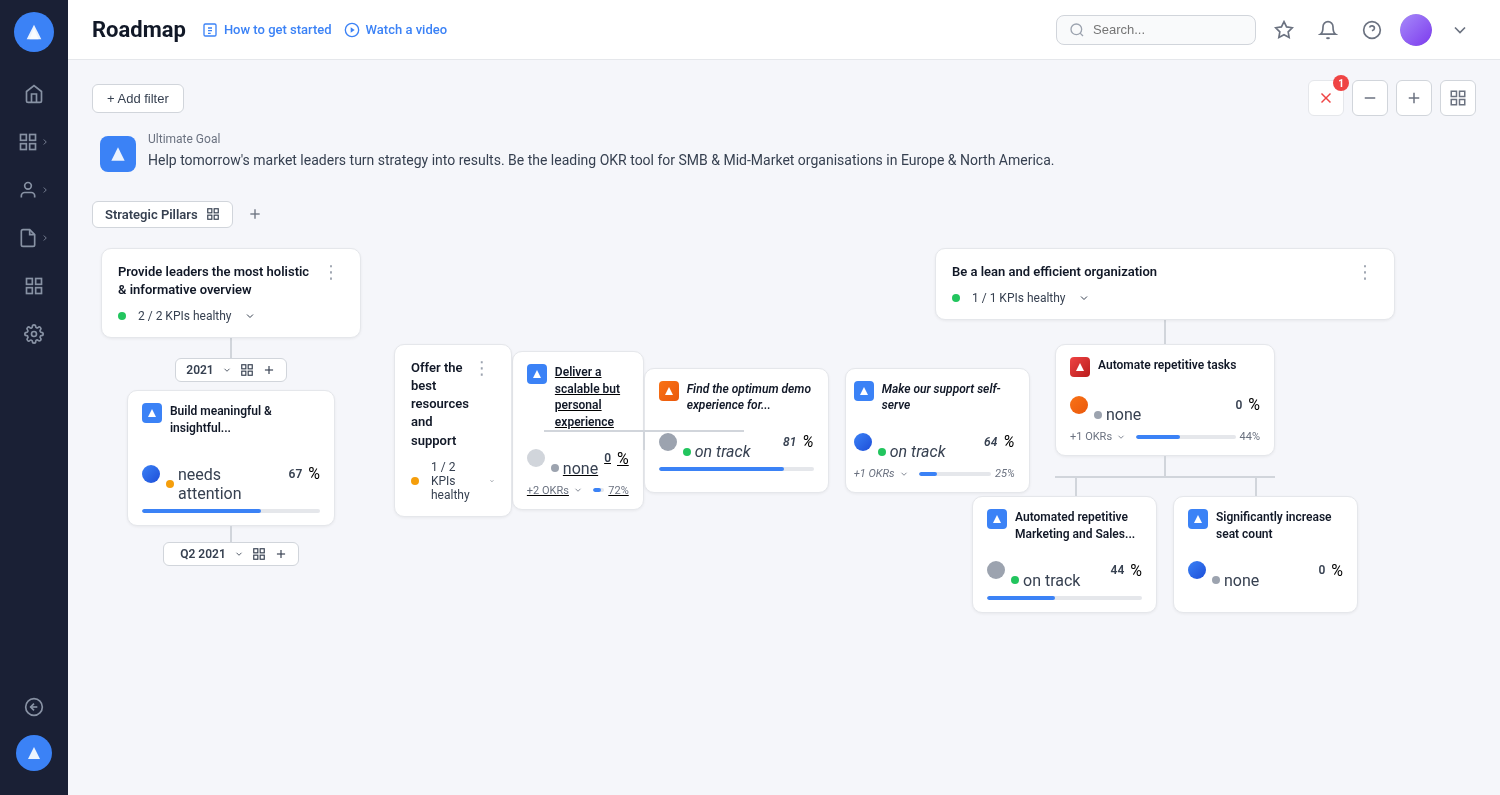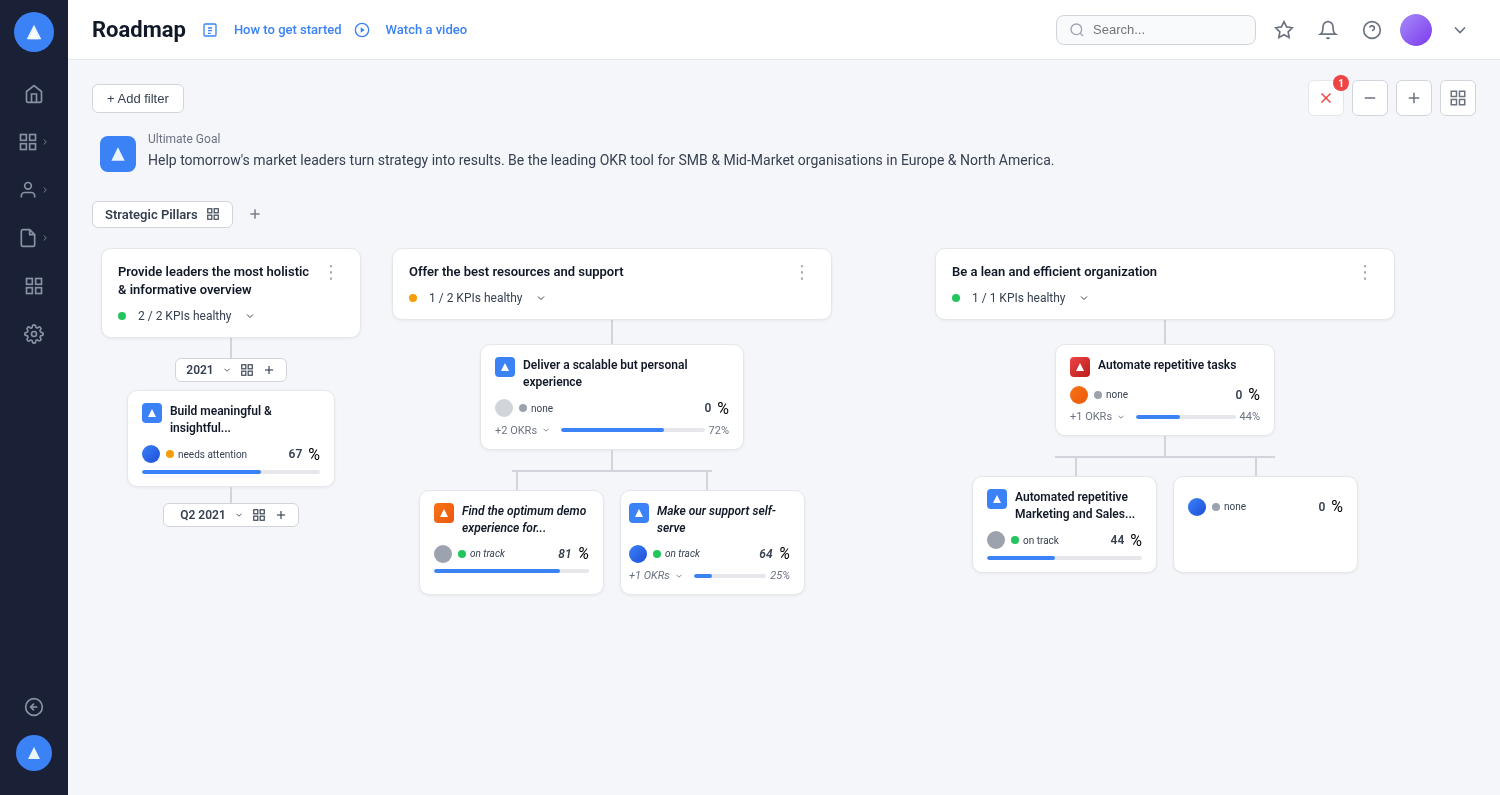--- a/index.html
+++ b/index.html
@@ -51,21 +51,21 @@
       height: 60px;
       display: flex;
       align-items: center;
       justify-content: space-between;
       flex-shrink: 0;
     }
     .header-left { display: flex; align-items: center; gap: 16px; }
     .header-title { font-size: 22px; font-weight: 700; color: #111827; }
     .header-links { display: flex; gap: 12px; }
     .header-link {
-      display: flex; align-items: center; gap: 16px;
+      display: flex; align-items: center; gap: 6px;
       color: #3b82f6; font-size: 13px; font-weight: 500;
       cursor: pointer; text-decoration: none;
     }
     .header-link svg { width: 16px; height: 16px; }
     .header-right { display: flex; align-items: center; gap: 12px; justify-content: space-between; }
     .search-bar {
       display: flex; align-items: center; gap: 8px;
       border: 1px solid #d1d5db; border-radius: 8px;
       padding: 6px 12px; background: #f9fafb;
       width: 200px;
@@ -178,21 +178,21 @@
       padding: 12px 14px;
       width: 208px;
       box-shadow: 0 1px 3px rgba(0,0,0,0.06);
     }
     .goal-card-header { display: flex; align-items: flex-start; gap: 8px; }
     .goal-card-icon { width: 20px; height: 20px; background: #3b82f6; border-radius: 4px; display: flex; align-items: center; justify-content: center; flex-shrink: 0; }
     .goal-card-icon svg { width: 12px; height: 12px; }
     .goal-card-title { font-size: 12px; font-weight: 600; color: #111827; line-height: 1.4; }
     .goal-card-meta { display: flex; align-items: center; gap: 6px; margin-top: 8px; }
     .avatar-sm { width: 18px; height: 18px; border-radius: 50%; background: #d1d5db; flex-shrink: 0; }
-    .status-badge { display: flex; align-items: center; gap: 4px; font-size: 10px; color: #374151; }
+    .status-badge { display: flex; align-items: center; gap: 4px; font-size: 16px; color: #374151; margin-top: 20px; }
     .progress-pct { margin-left: auto; font-size: 12px; font-weight: 600; color: #374151; }
     .progress-bar-wrap { margin-top: 6px; height: 4px; background: #e5e7eb; border-radius: 2px; overflow: hidden; }
     .progress-bar { height: 100%; border-radius: 2px; }
     .progress-bar-blue { background: #3b82f6; }
     .okr-expand { display: flex; align-items: center; gap: 4px; font-size: 11px; color: #6b7280; margin-top: 6px; cursor: pointer; }
     .avatar-blue { background: linear-gradient(135deg, #3b82f6, #1d4ed8); }
 
     .roadmap-content { position: relative; }
 
     
@@ -477,38 +477,38 @@
                 <rect x="3" y="14" width="7" height="7"></rect>
                 <rect x="14" y="14" width="7" height="7"></rect>
               </svg>
             <svg viewBox="0 0 24 24" fill="none" stroke="currentColor" stroke-width="2" width="14" height="14">
                 <line x1="12" y1="5" x2="12" y2="19"></line>
                 <line x1="5" y1="12" x2="19" y2="12"></line>
               </svg>
           </div>
         </div>
 
-        <div style="width:460px; flex-shrink:0; display:flex; flex-direction:column; align-items:center; padding: 0 12px;">
+        <div style="width:460px; flex-shrink:0; display:flex; flex-direction:row; align-items:center; padding: 0 12px;">
           <div class="okr-card" style="width:440px;">
             <div class="okr-card-header">
               <div class="okr-card-title">Offer the best resources and support</div>
               <div class="okr-card-menu">⋮</div>
             </div>
             <div class="okr-card-kpis">
               <div class="dot dot-yellow"></div>
               <span>1 / 2 KPIs healthy</span>
               <svg viewBox="0 0 24 24" fill="none" stroke="currentColor" stroke-width="2" width="12" height="12">
                   <polyline points="6,9 12,15 18,9"></polyline>
                 </svg>
             </div>
           </div>
 
           <div style="width:2px; height:24px; background:#d1d5db;"></div>
 
-          <div class="goal-card" style="width:264px;">
+          <div class="goal-card" style="width:264px;text-decoration:underline;">
             <div class="goal-card-header">
               <div class="goal-card-icon">
                 <svg viewBox="0 0 24 24" fill="none" width="12" height="12">
                     <path d="M12 4L4 20h16L12 4z" fill="white"></path>
                   </svg>
               </div>
               <div class="goal-card-title">Deliver a scalable but personal experience</div>
             </div>
             <div class="goal-card-meta">
               <div class="avatar-sm" style="background:#d1d5db;"></div>
@@ -673,20 +673,28 @@
                 </div>
                 <span class="progress-pct">44</span>
                   <span>%</span>
               </div>
               <div class="progress-bar-wrap">
                 <div class="progress-bar progress-bar-blue" style="width:44%;"></div>
               </div>
             </div>
 
             <div class="goal-card" style="width:185px;">
+              <div class="goal-card-header">
+                <div class="goal-card-icon">
+                  <svg viewBox="0 0 24 24" fill="none" width="12" height="12">
+                      <path d="M12 4L4 20h16L12 4z" fill="white"></path>
+                    </svg>
+                </div>
+                <div class="goal-card-title">Significantly increase seat count</div>
+              </div>
               <div class="goal-card-meta">
                 <div class="avatar-sm avatar-blue"></div>
                 <div class="status-badge">
                   <div class="dot dot-gray"></div>
                   <span>none</span>
                 </div>
                 <span class="progress-pct">0</span>
                   <span>%</span>
               </div>
               <div class="progress-bar-wrap" style="background:transparent;">

